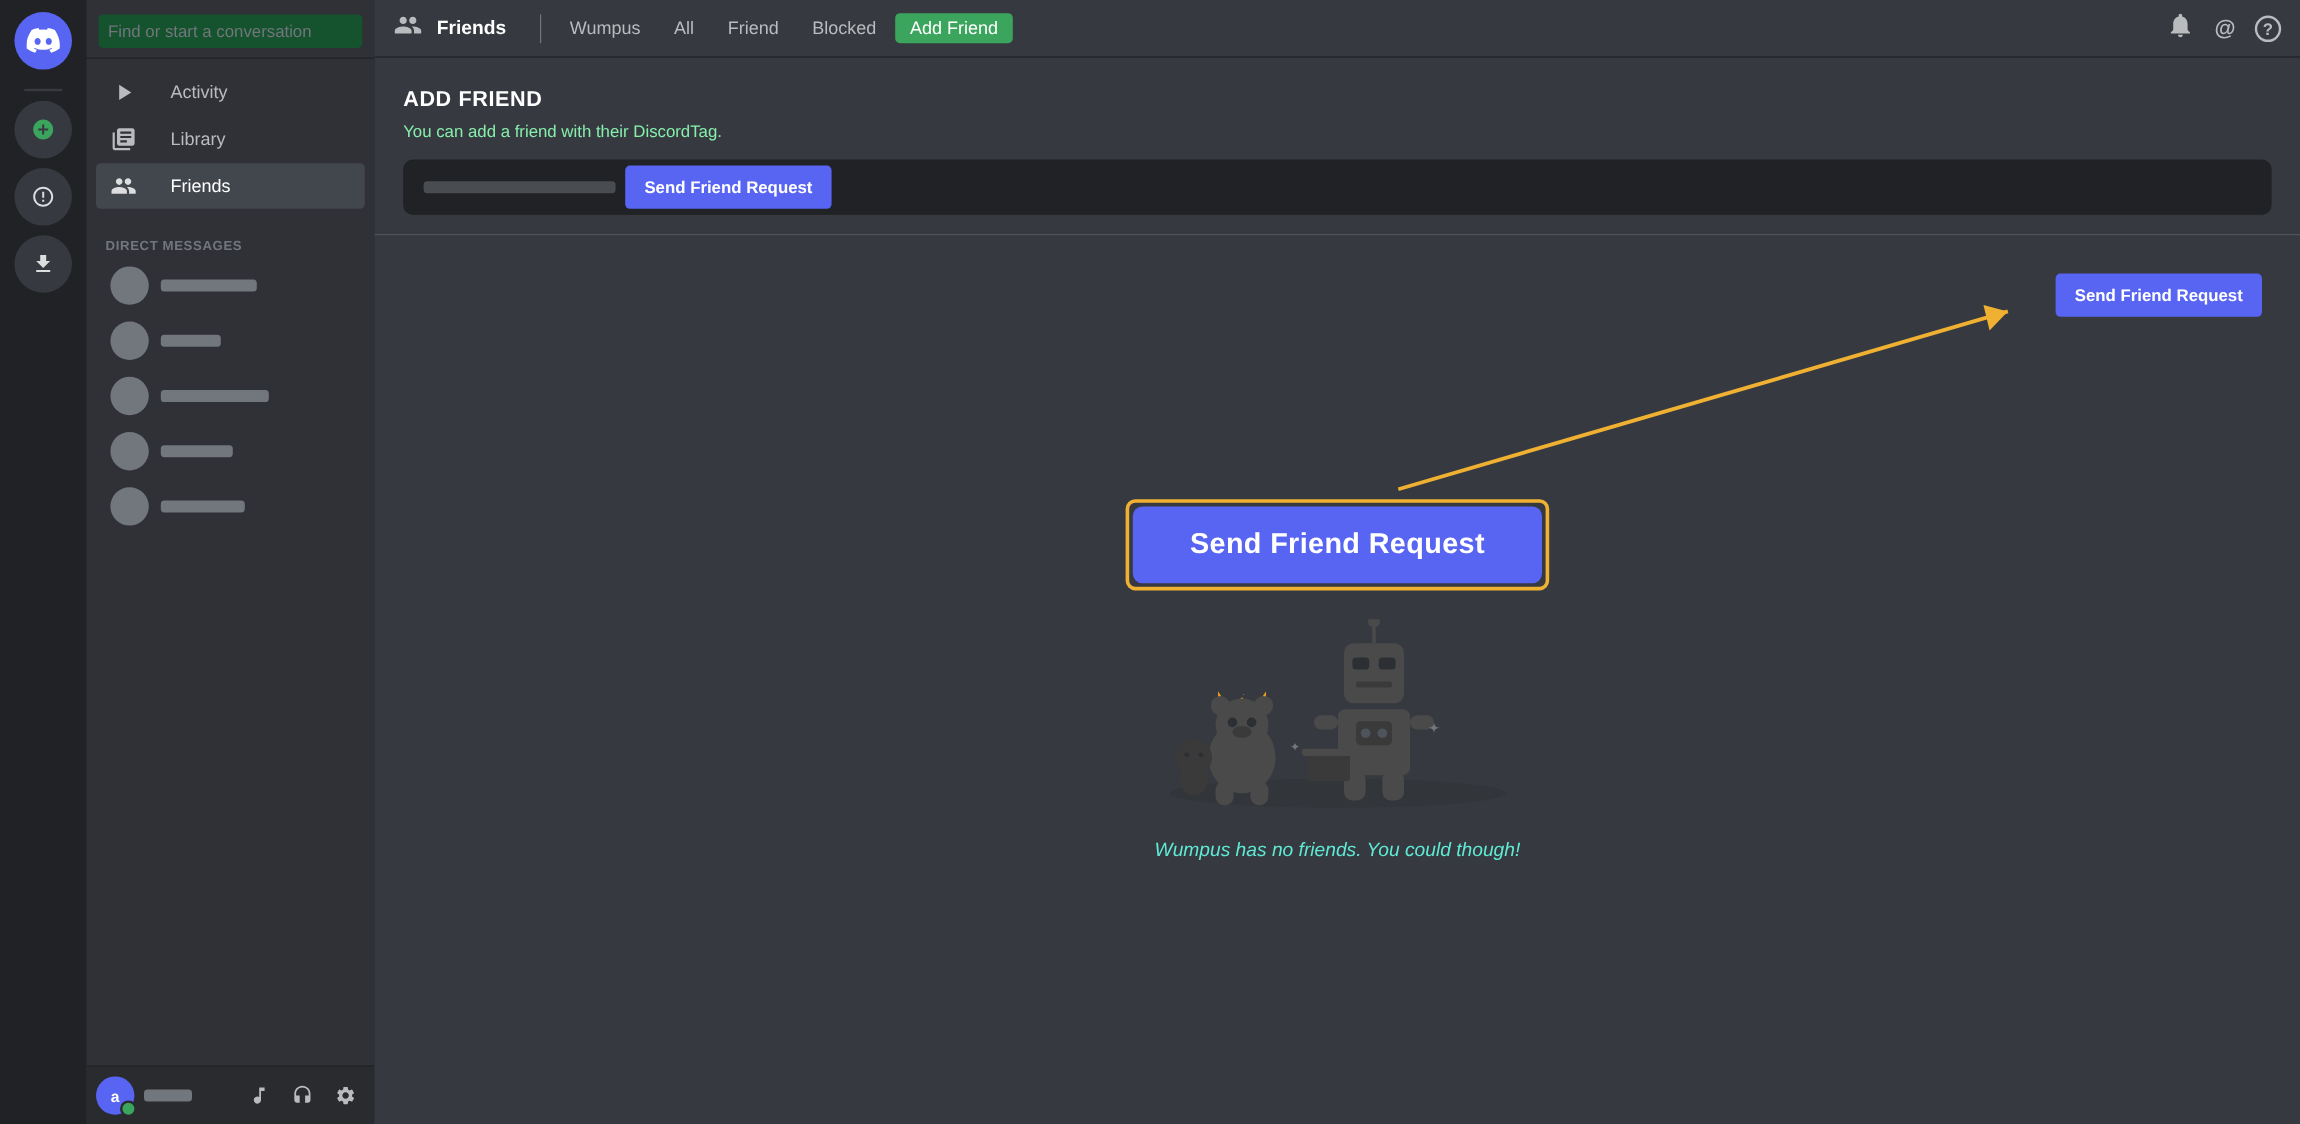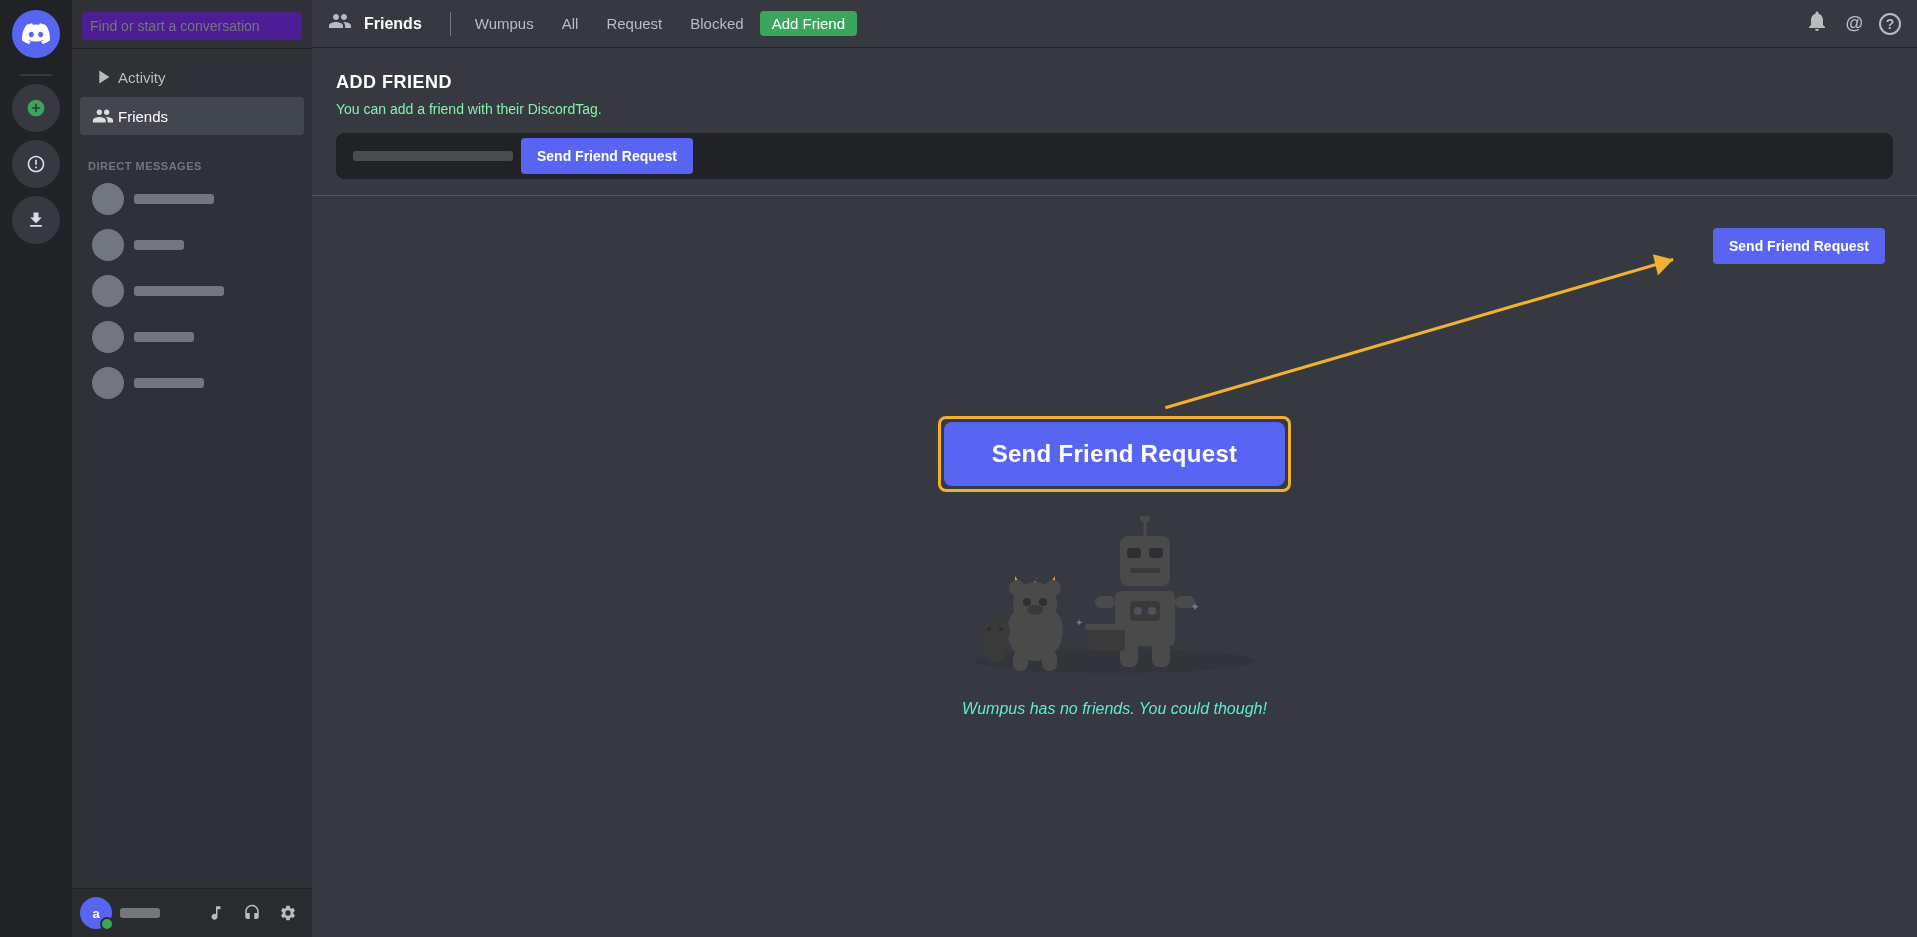--- a/index.html
+++ b/index.html
@@ -78,21 +78,21 @@
       height: 100%;
     }
 
     .search-bar {
       padding: 12px 10px 8px 10px;
       border-bottom: 1px solid #202225;
     }
 
     .search-input {
       width: 100%;
-      background: #4c1d95;
+      background: #14532d;
       border: none;
       border-radius: 4px;
       padding: 6px 8px;
       color: #dcddde;
       font-size: 14px;
       outline: none;
     }
 
     .search-input::placeholder {
       color: #72767d;
@@ -104,21 +104,21 @@
 
     .sidebar-nav-item {
       display: flex;
       align-items: center;
       padding: 8px 12px;
       color: #b9bbbe;
       font-size: 15px;
       cursor: pointer;
       border-radius: 4px;
       margin: 1px 8px;
-      gap: 4px;
+      gap: 28px;
     }
 
     .sidebar-nav-item.active {
       background: #42464d;
       color: white;
     }
 
     .sidebar-nav-icon {
       width: 22px;
       height: 22px;
@@ -451,20 +451,28 @@
 
     <div class="sidebar-nav-item">
       <span class="sidebar-nav-icon">
         <svg width="22" height="22" viewBox="0 0 24 24" fill="#b9bbbe">
           <path d="M8 5v14l11-7z"></path>
         </svg>
       </span>
       <span>Activity</span>
     </div>
 
+    <div class="sidebar-nav-item">
+      <span class="sidebar-nav-icon">
+        <svg width="22" height="22" viewBox="0 0 24 24" fill="#b9bbbe">
+          <path d="M4 6H2v14c0 1.1.9 2 2 2h14v-2H4V6zm16-4H8c-1.1 0-2 .9-2 2v12c0 1.1.9 2 2 2h12c1.1 0 2-.9 2-2V4c0-1.1-.9-2-2-2zm-1 9H9V9h10v2zm-4 4H9v-2h6v2zm4-8H9V5h10v2z"></path>
+        </svg>
+      </span>
+      <span>Library</span>
+    </div>
 
 
     <div class="sidebar-nav-item active">
       <span class="sidebar-nav-icon">
         <svg width="22" height="22" viewBox="0 0 24 24" fill="#dcddde">
           <path d="M16 11c1.66 0 2.99-1.34 2.99-3S17.66 5 16 5c-1.66 0-3 1.34-3 3s1.34 3 3 3zm-8 0c1.66 0 2.99-1.34 2.99-3S9.66 5 8 5C6.34 5 5 6.34 5 8s1.34 3 3 3zm0 2c-2.33 0-7 1.17-7 3.5V19h14v-2.5c0-2.33-4.67-3.5-7-3.5zm8 0c-.29 0-.62.02-.97.05 1.16.84 1.97 1.97 1.97 3.45V19h6v-2.5c0-2.33-4.67-3.5-7-3.5z"></path>
         </svg>
       </span>
       <span>Friends</span>
     </div>
@@ -523,21 +531,21 @@
   <div class="top-nav">
     <span class="friends-icon">
       <svg width="24" height="24" viewBox="0 0 24 24" fill="#b9bbbe">
         <path d="M16 11c1.66 0 2.99-1.34 2.99-3S17.66 5 16 5c-1.66 0-3 1.34-3 3s1.34 3 3 3zm-8 0c1.66 0 2.99-1.34 2.99-3S9.66 5 8 5C6.34 5 5 6.34 5 8s1.34 3 3 3zm0 2c-2.33 0-7 1.17-7 3.5V19h14v-2.5c0-2.33-4.67-3.5-7-3.5zm8 0c-.29 0-.62.02-.97.05 1.16.84 1.97 1.97 1.97 3.45V19h6v-2.5c0-2.33-4.67-3.5-7-3.5z"></path>
       </svg>
     </span>
     <span class="friends-title">Friends</span>
     <div class="nav-divider"></div>
     <div class="nav-tab">Wumpus</div>
     <div class="nav-tab">All</div>
-    <div class="nav-tab">Request</div>
+    <div class="nav-tab">Friend</div>
     <div class="nav-tab">Blocked</div>
     <div class="nav-tab active-green">Add Friend</div>
 
     <div class="top-nav-right">
       <span class="top-nav-right-icon">
         <svg width="24" height="24" viewBox="0 0 24 24" fill="currentColor">
           <path d="M12 22c1.1 0 2-.9 2-2h-4c0 1.1.9 2 2 2zm6-6v-5c0-3.07-1.64-5.64-4.5-6.32V4c0-.83-.67-1.5-1.5-1.5s-1.5.67-1.5 1.5v.68C7.63 5.36 6 7.92 6 11v5l-2 2v1h16v-1l-2-2z"></path>
         </svg>
       </span>
       <span class="top-nav-right-icon" style="font-size:18px;font-weight:bold;color:#b9bbbe;">@</span>

